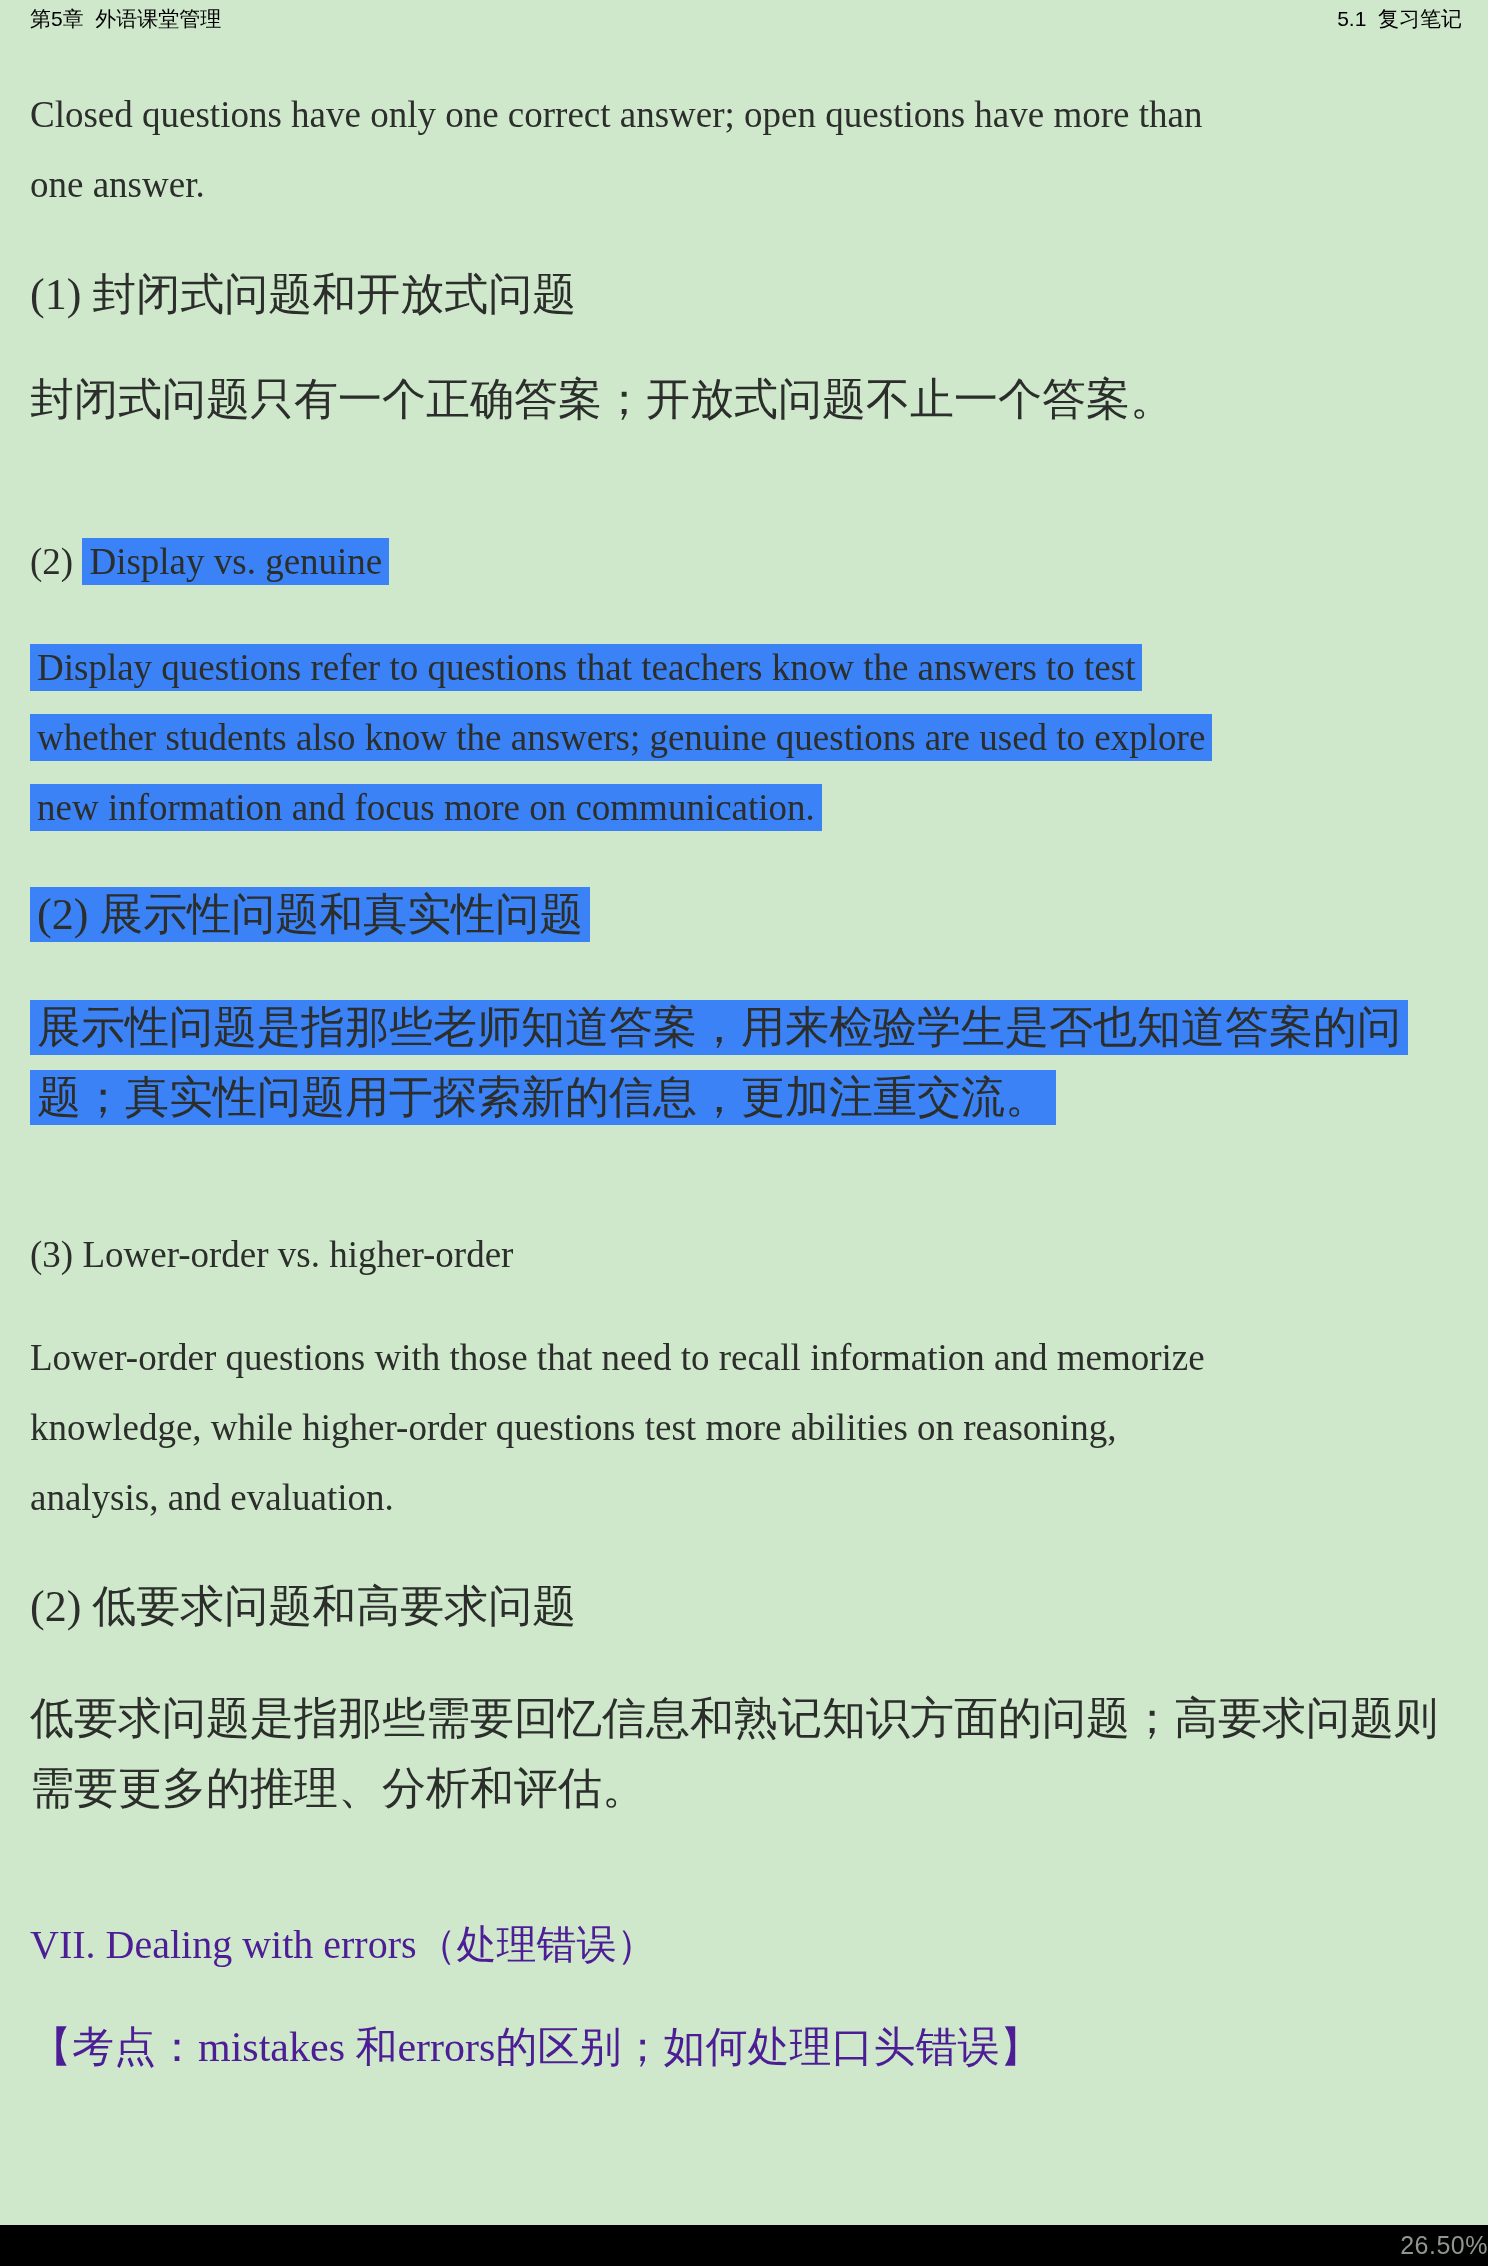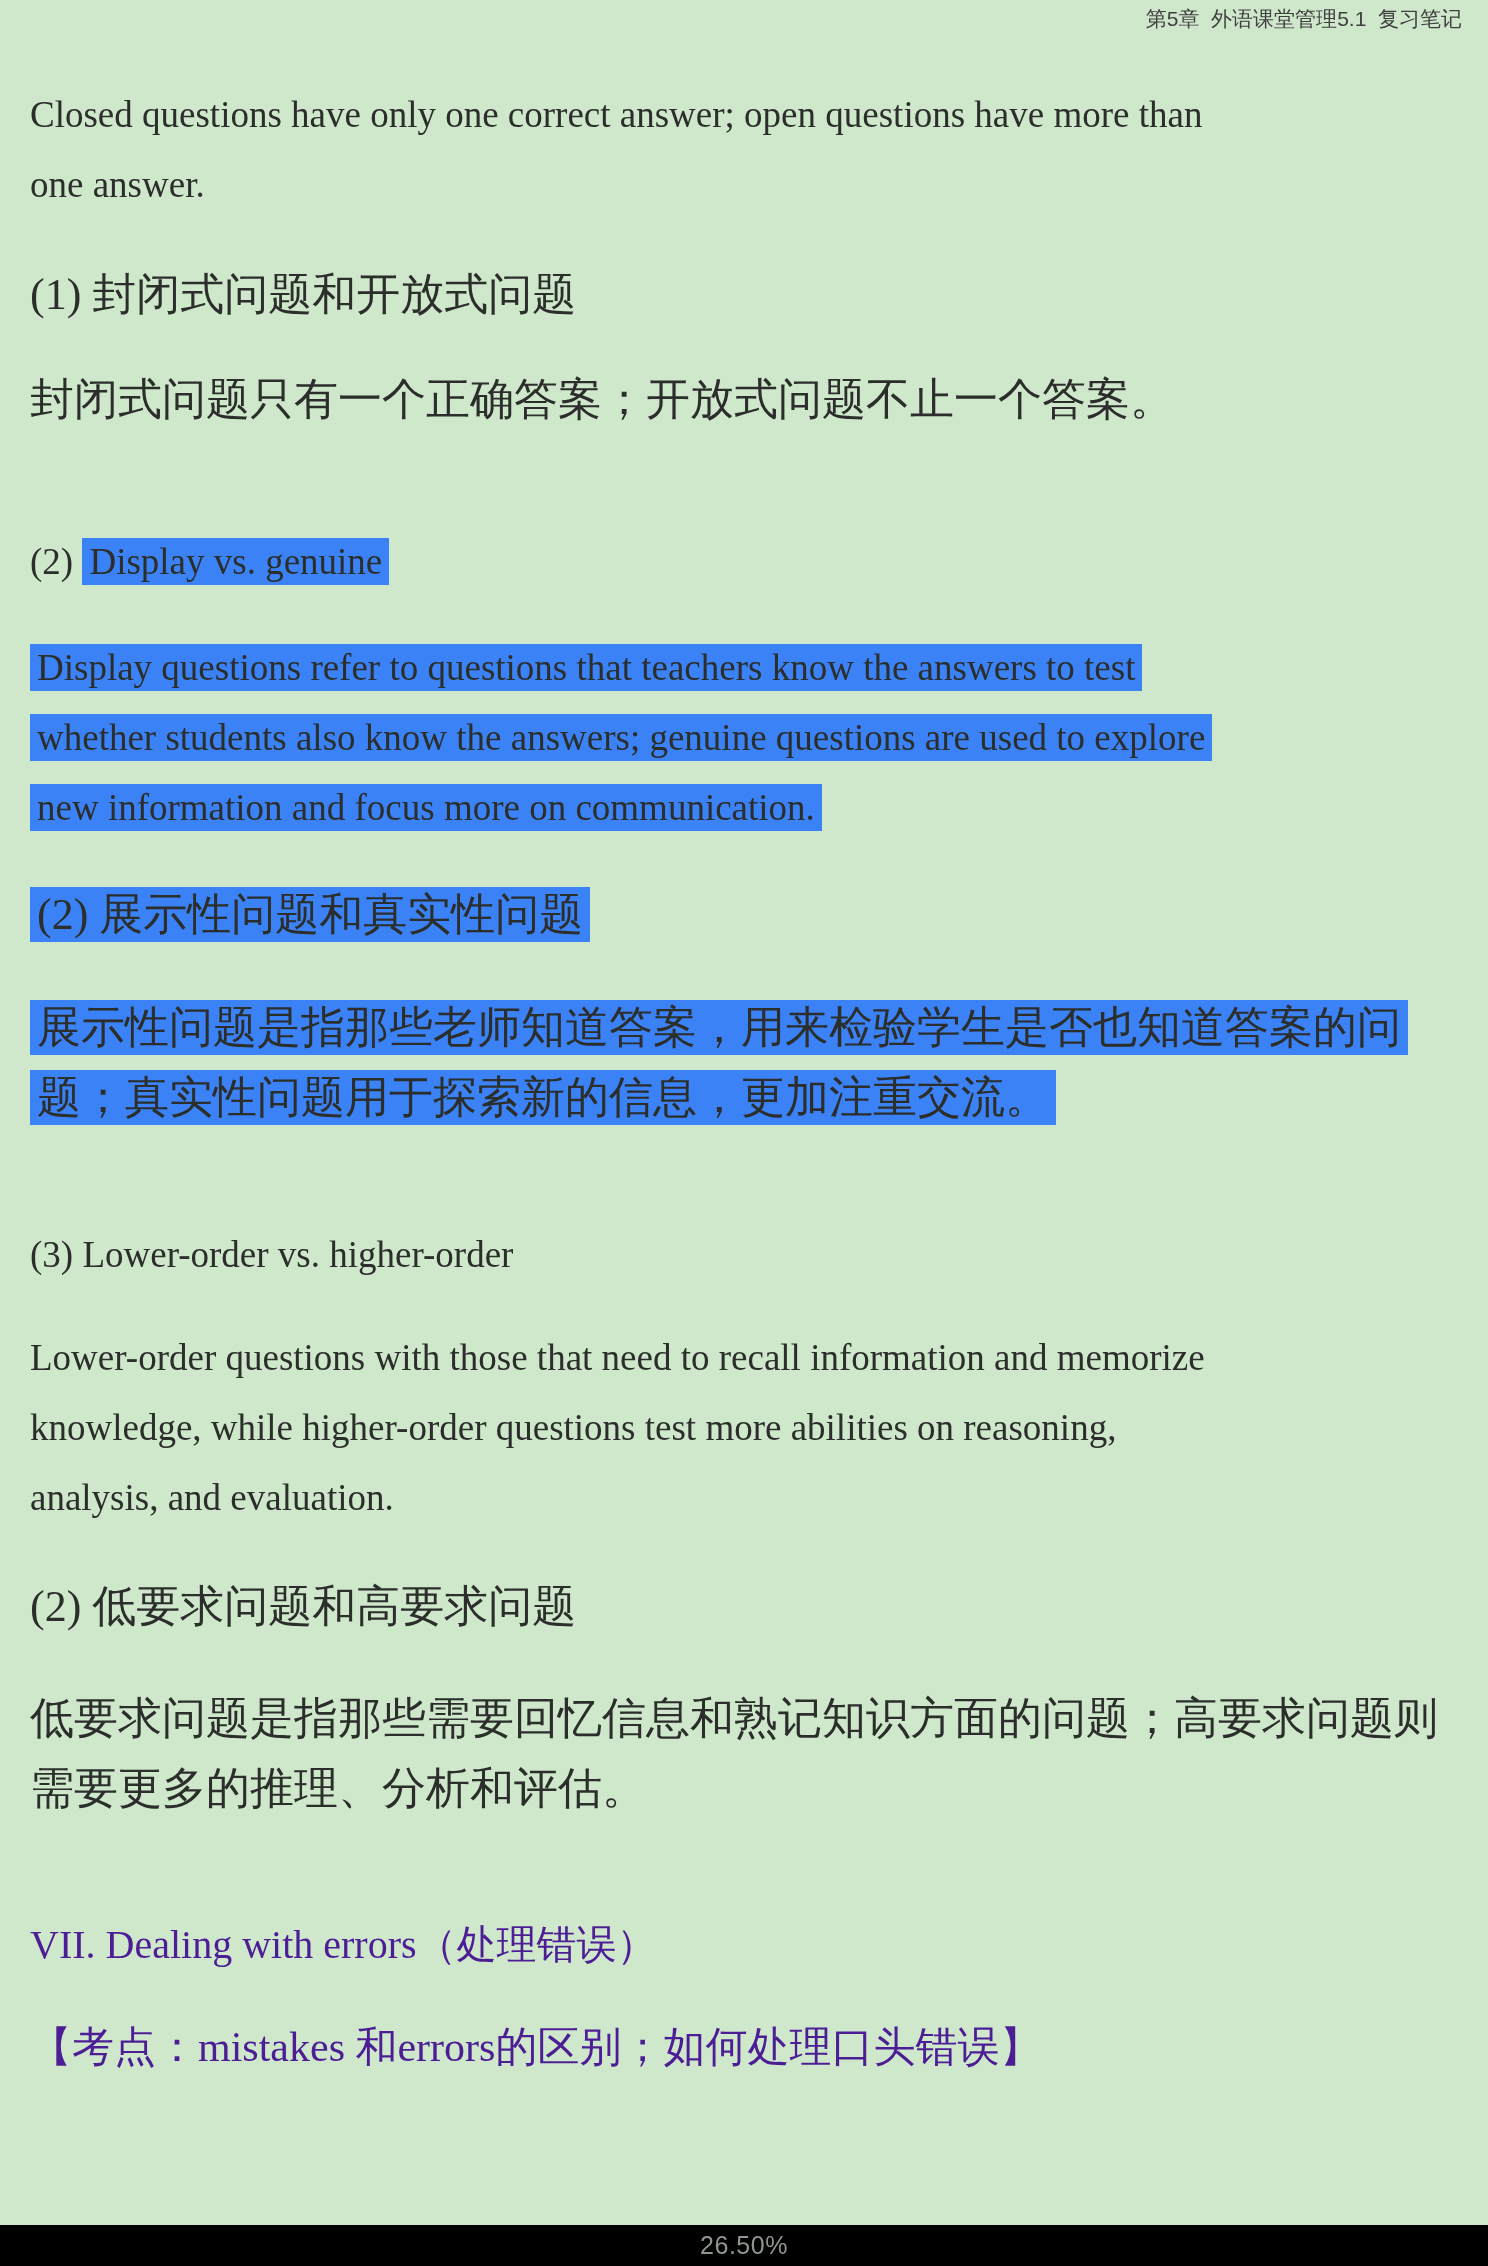--- a/index.html
+++ b/index.html
@@ -4,26 +4,26 @@
 <style>
   html,body{margin:0;padding:0;}
   .page{
     position:relative;
     width:1488px;height:2266px;
     background:#cfe8cc;
     overflow:hidden;
     color:#2b2e2a;
   }
   .hdr{
-    display:flex;justify-content:flex-end;align-items:flex-start;
+    display:flex;justify-content:space-between;align-items:flex-start;
     height:40px;box-sizing:border-box;
     padding:7px 26px 0 30px;
     font-family:"Liberation Sans",sans-serif;
     font-size:21px;line-height:24px;
-    color:#404040;
+    color:#000000;
     white-space:pre;
   }
   .content{
     display:flow-root;
     padding:0 28px 0 30px;
   }
   .block{margin:0;}
   .line{
     height:70px;line-height:70px;
     white-space:pre;
@@ -48,21 +48,21 @@
     font-size:40px;
   }
   .kao{
     font-family:"Liberation Serif",sans-serif;
     font-size:42px;
   }
   .footerbar{
     position:absolute;left:0;bottom:0;
     width:1488px;height:41px;
     background:#000000;
-    text-align:center;
+    text-align:right;
   }
   .progress{
     font-family:"Liberation Sans",sans-serif;
     font-size:25px;line-height:41px;
     color:#8e968e;
     letter-spacing:0.5px;
   }
 </style>
 </head>
 <body>

